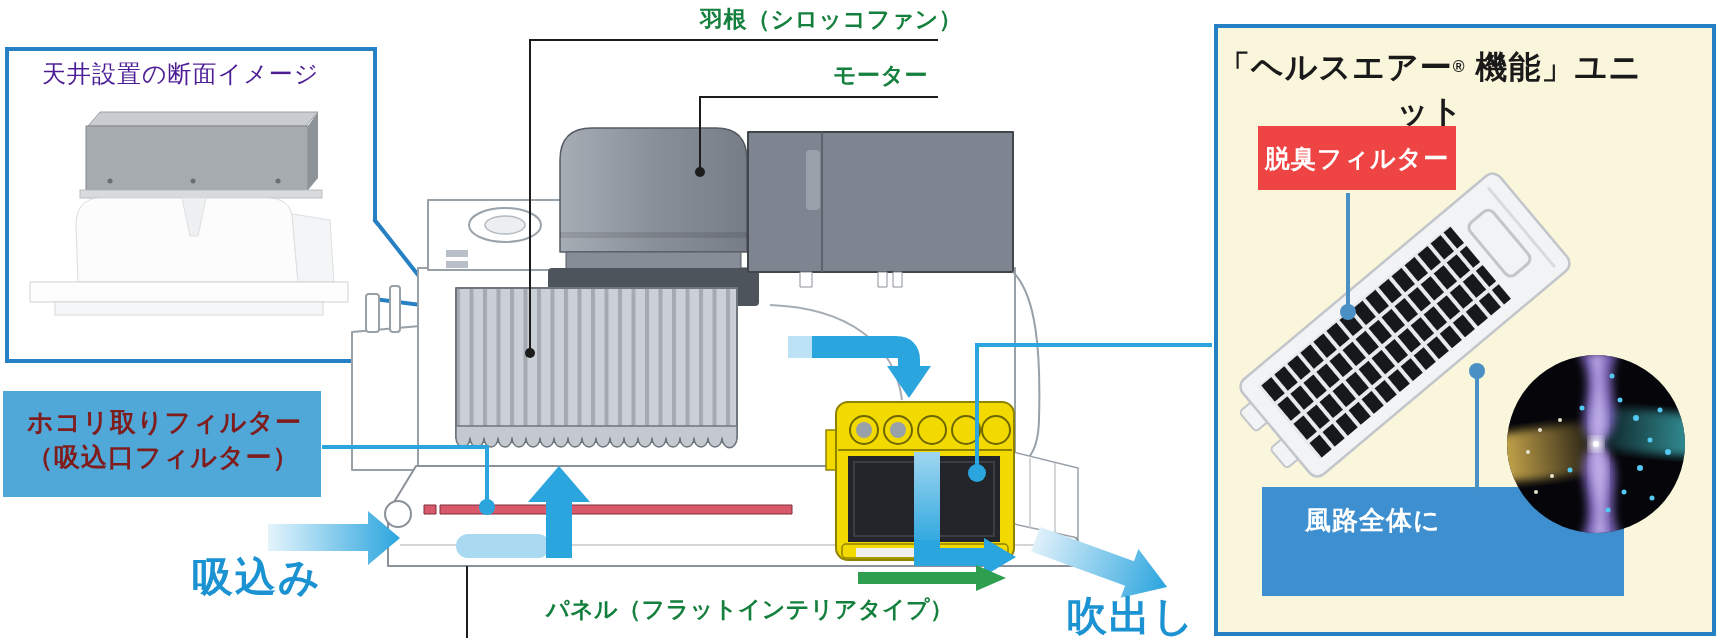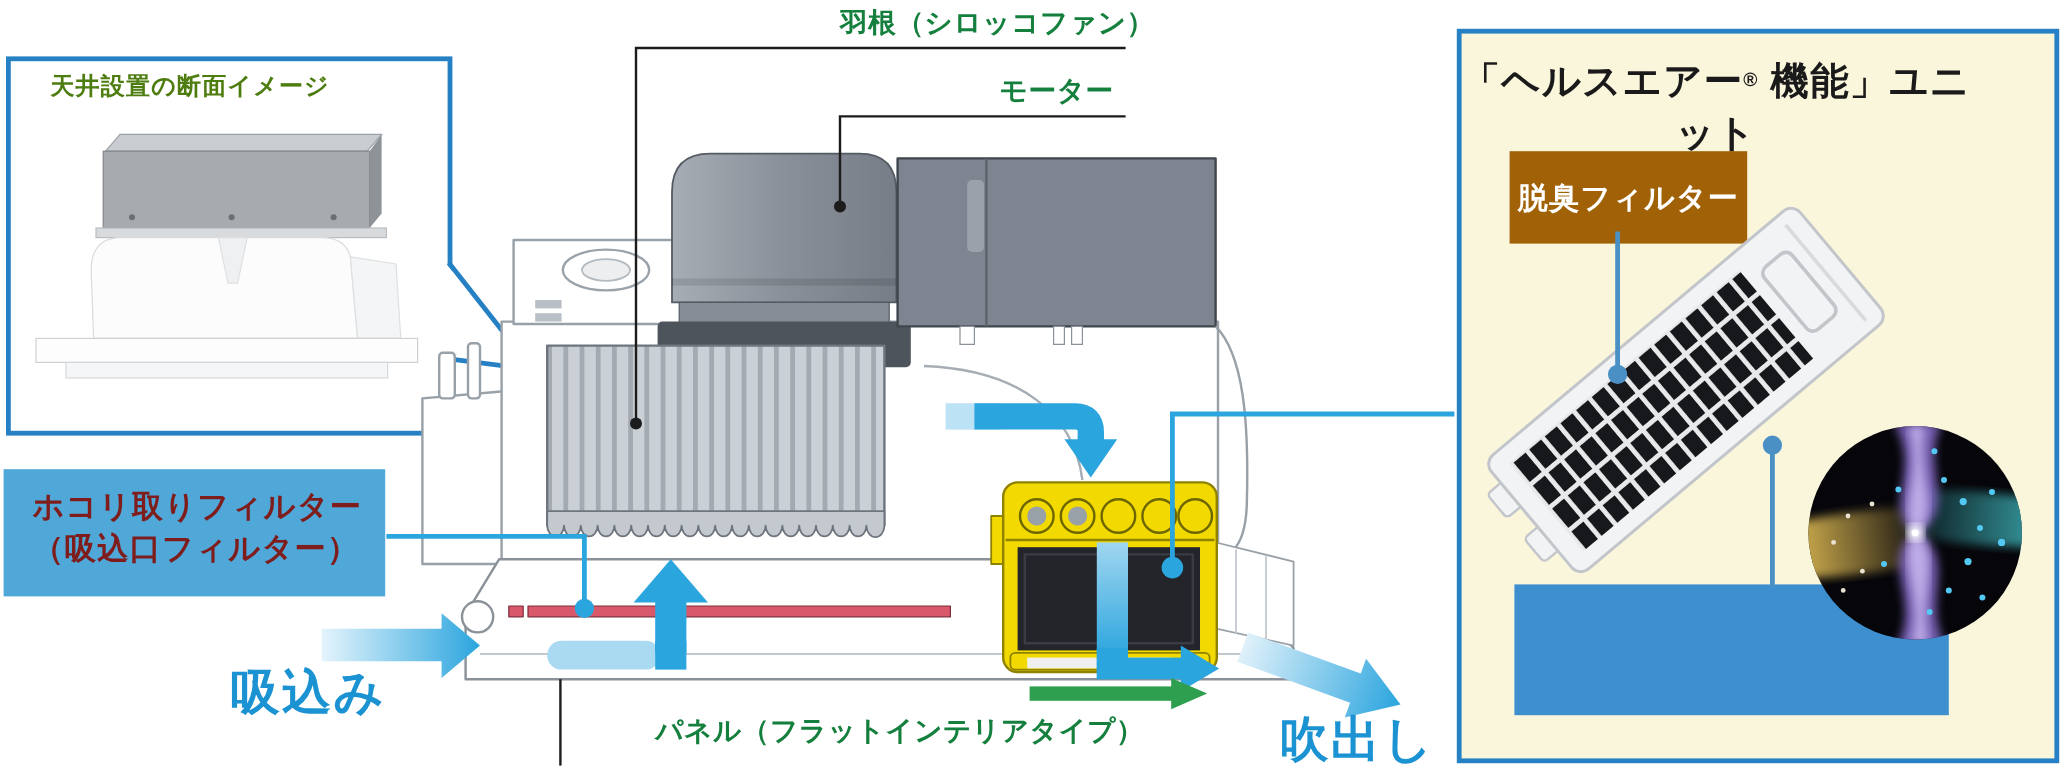--- a/index.html
+++ b/index.html
@@ -3,38 +3,38 @@
 <meta charset="utf-8">
 <style>
   html,body{margin:0;padding:0;background:#fff;}
   .stage{
     position:relative;width:1720px;height:640px;overflow:hidden;background:#fff;
     font-family:"Liberation Sans","DejaVu Sans",sans-serif;color:#1d1d1d;
   }
   .abs{position:absolute;}
   
   .callout-box{left:5px;top:47px;width:372px;height:316px;border:4px solid #2581c4;background:#fff;box-sizing:border-box;}
-  .callout-title{left:42px;top:58px;font-size:20px;font-weight:bold;color:#4d7c0f;letter-spacing:1px;}
+  .callout-title{left:42px;top:58px;font-size:24px;font-weight:normal;color:#4c1d95;letter-spacing:1px;}
   
   .dust-box{left:3px;top:391px;width:318px;height:106px;background:#4fa8d8;color:#7f1d1d;
     font-size:26px;font-weight:bold;line-height:35px;padding:14px 0 0 24px;box-sizing:border-box;letter-spacing:1px;}
   
   .dlabel{font-size:23px;color:#15803d;font-weight:bold;letter-spacing:0.5px;}
   .lbl-fan{left:700px;top:4px;}
   .lbl-motor{left:833px;top:60px;}
   .lbl-panel{left:546px;top:594px;}
   
   .flow-word{font-size:41px;font-weight:bold;color:#1b92d1;letter-spacing:2px;}
   .lbl-intake{left:192px;top:550px;}
   .lbl-outlet{left:1066px;top:589px;}
   
   .health-panel{left:1214px;top:24px;width:502px;height:612px;background:#faf6dc;border:4px solid #2581c4;box-sizing:border-box;}
   .health-title{left:1214px;top:46px;width:432px;text-align:center;font-size:32px;font-weight:bold;color:#1a1a1a;letter-spacing:1px;}
   .health-title .reg{font-size:16px;vertical-align:6px;}
-  .slate-label{left:1258px;top:126px;width:198px;height:77px;background:#a16207;color:#fff;font-size:25px;font-weight:bold;
+  .slate-label{left:1258px;top:126px;width:198px;height:64px;background:#ef4444;color:#fff;font-size:25px;font-weight:bold;
     display:flex;align-items:center;justify-content:center;letter-spacing:1px;}
   .desc-box{left:1262px;top:487px;width:362px;height:109px;background:#3e8fd0;color:#fff;font-size:26px;font-weight:bold;
     line-height:41px;padding:13px 0 0 43px;box-sizing:border-box;letter-spacing:1px;}
   svg{display:block;}
 </style>
 </head>
 <body>
 
 <div class="stage">
 
@@ -56,20 +56,21 @@
     <rect x="55" y="302" width="268" height="13" fill="#f5f6f7" stroke="#d6d9dc"></rect>
   </svg>
   <div class="abs callout-title">天井設置の断面イメージ</div>
 
   <div class="abs health-panel"></div>
   <div class="abs health-title">
     <span>「ヘルスエアー</span><span class="reg">®</span><span> 機能」ユニット</span>
   </div>
   <div class="abs slate-label">脱臭フィルター</div>
   <div class="abs desc-box">
+    <div>風路全体に</div>
   </div>
 
   <svg class="abs" style="left:0;top:0;" width="1720" height="640" viewBox="0 0 1720 640">
     <defs>
       <pattern id="ribs" x="456" y="0" width="13.5" height="8" patternUnits="userSpaceOnUse">
         <rect width="13.5" height="8" fill="#cbd0d6"></rect>
           <rect width="4" height="8" fill="#a3aab2"></rect>
       </pattern>
       <pattern id="filtergrid" x="0" y="0" width="17" height="25" patternUnits="userSpaceOnUse">
         <rect width="17" height="25" fill="#17181b"></rect>

